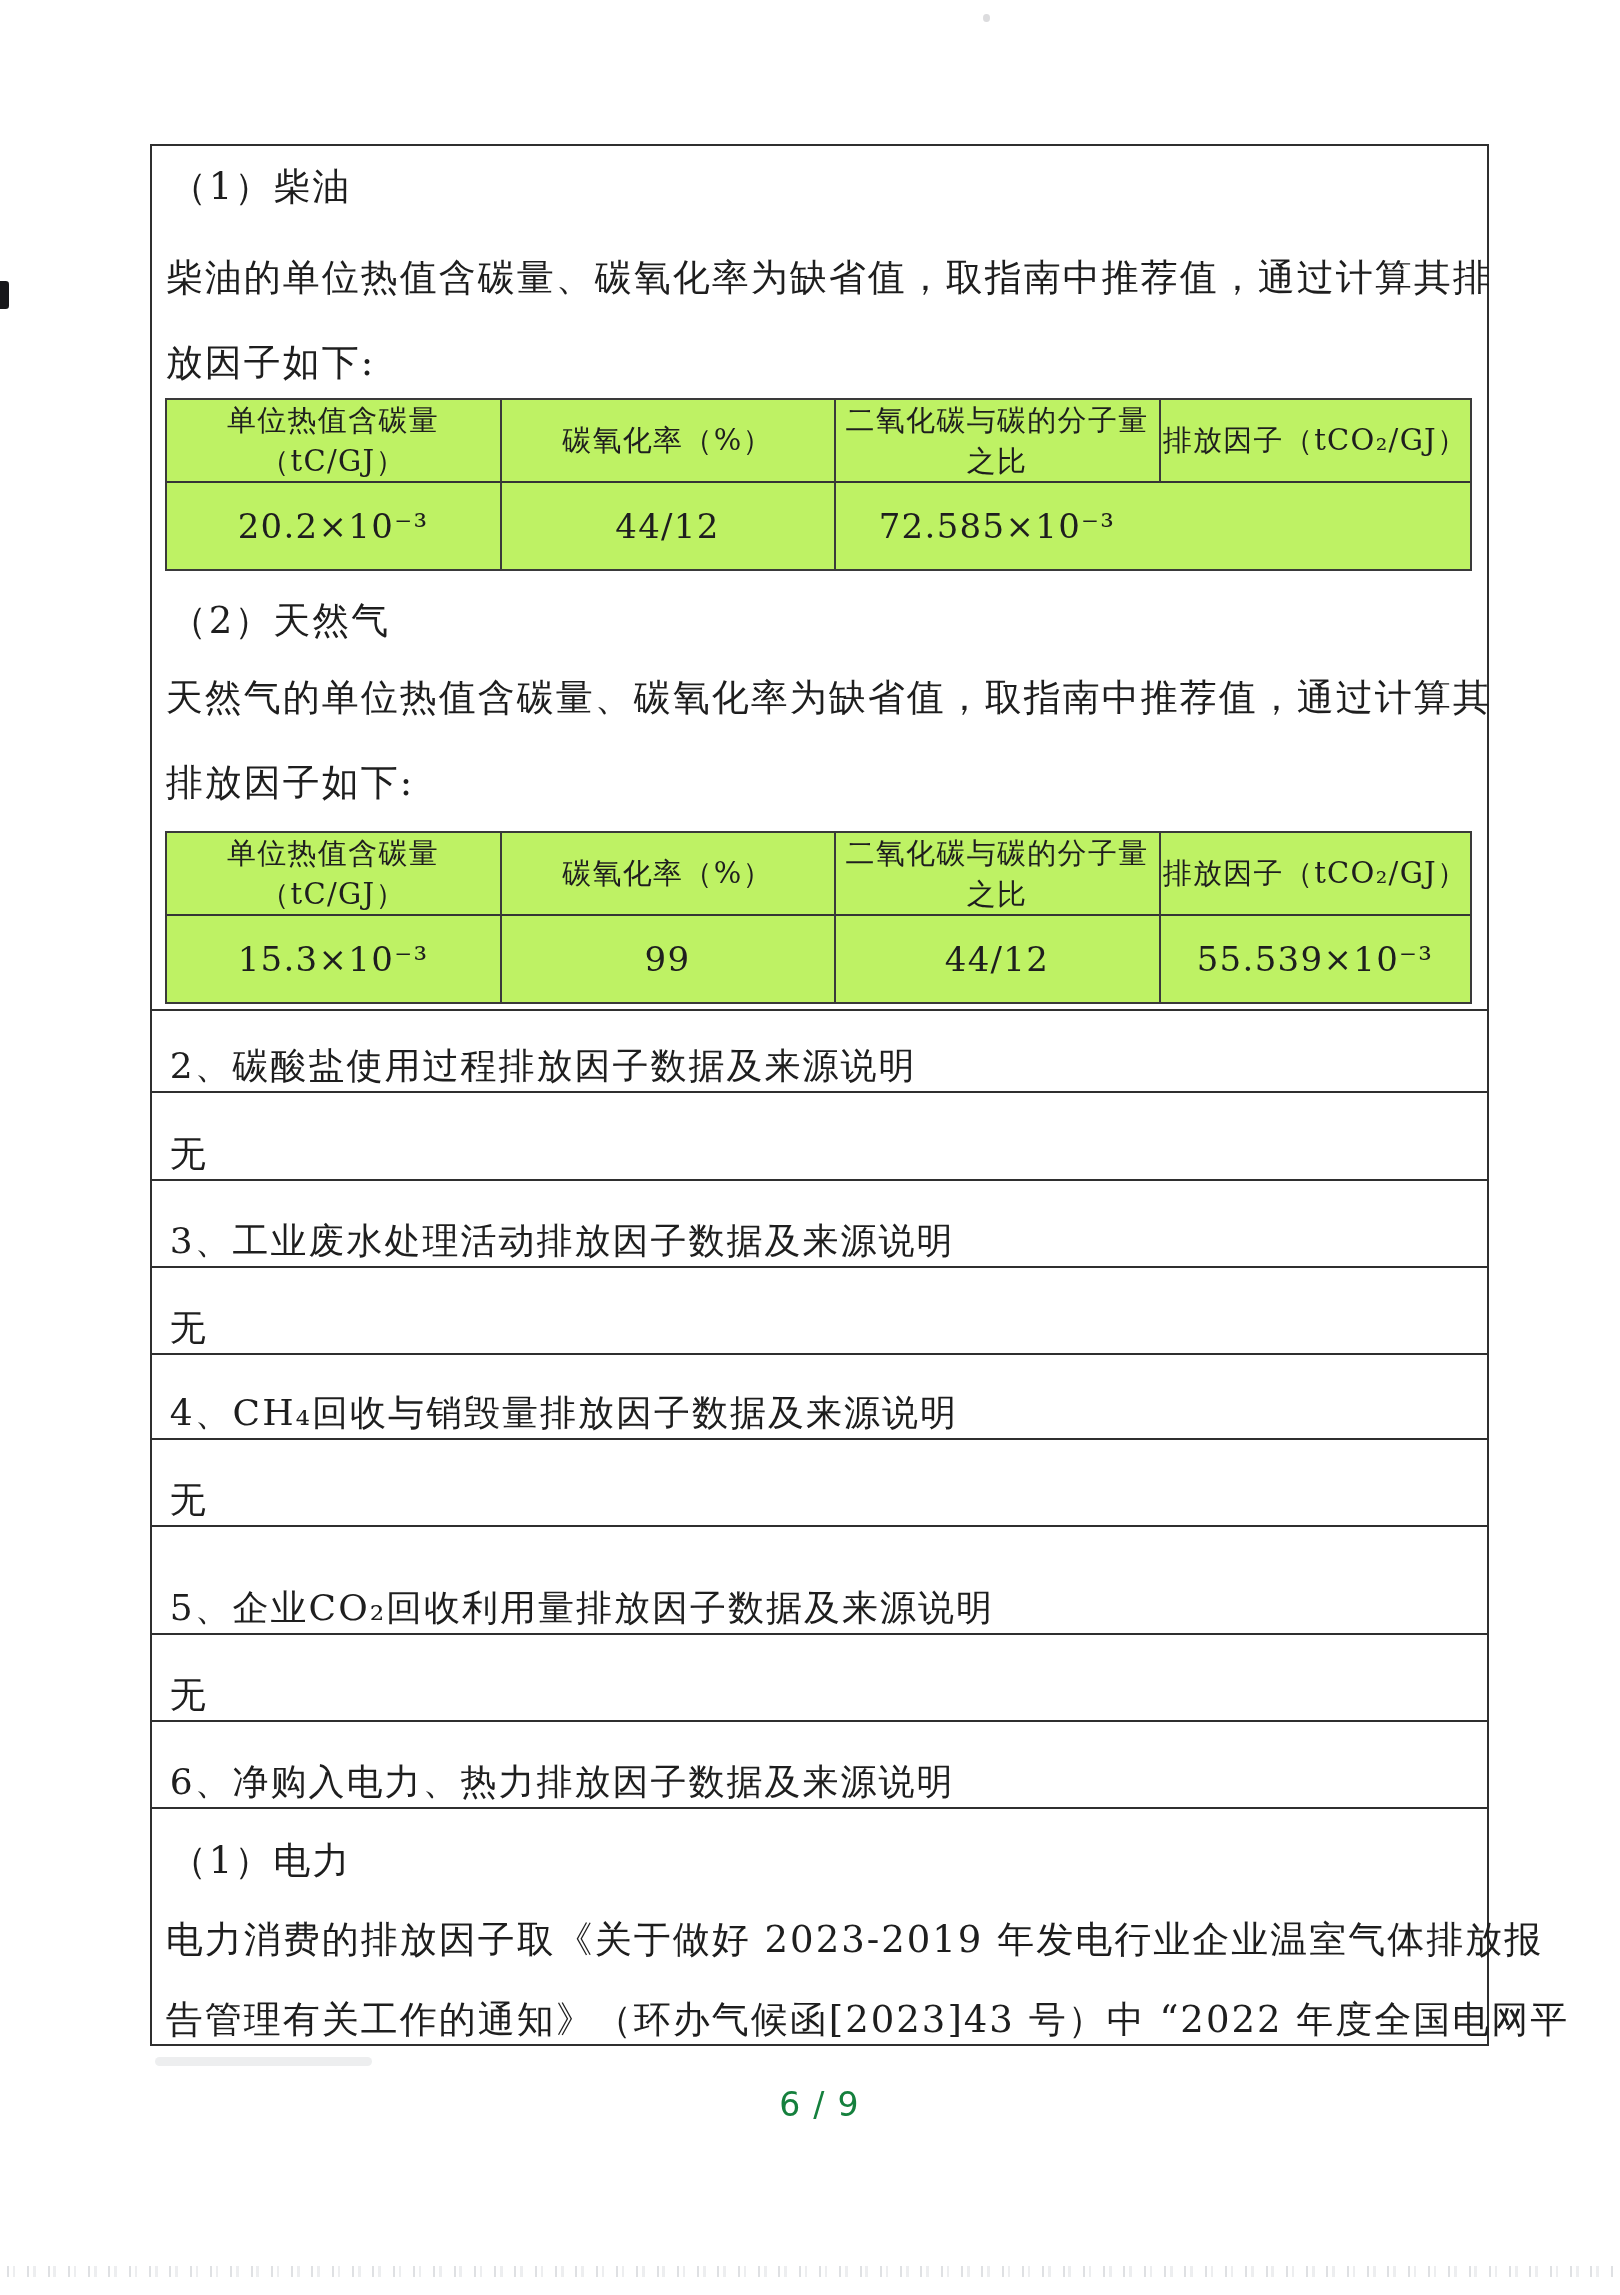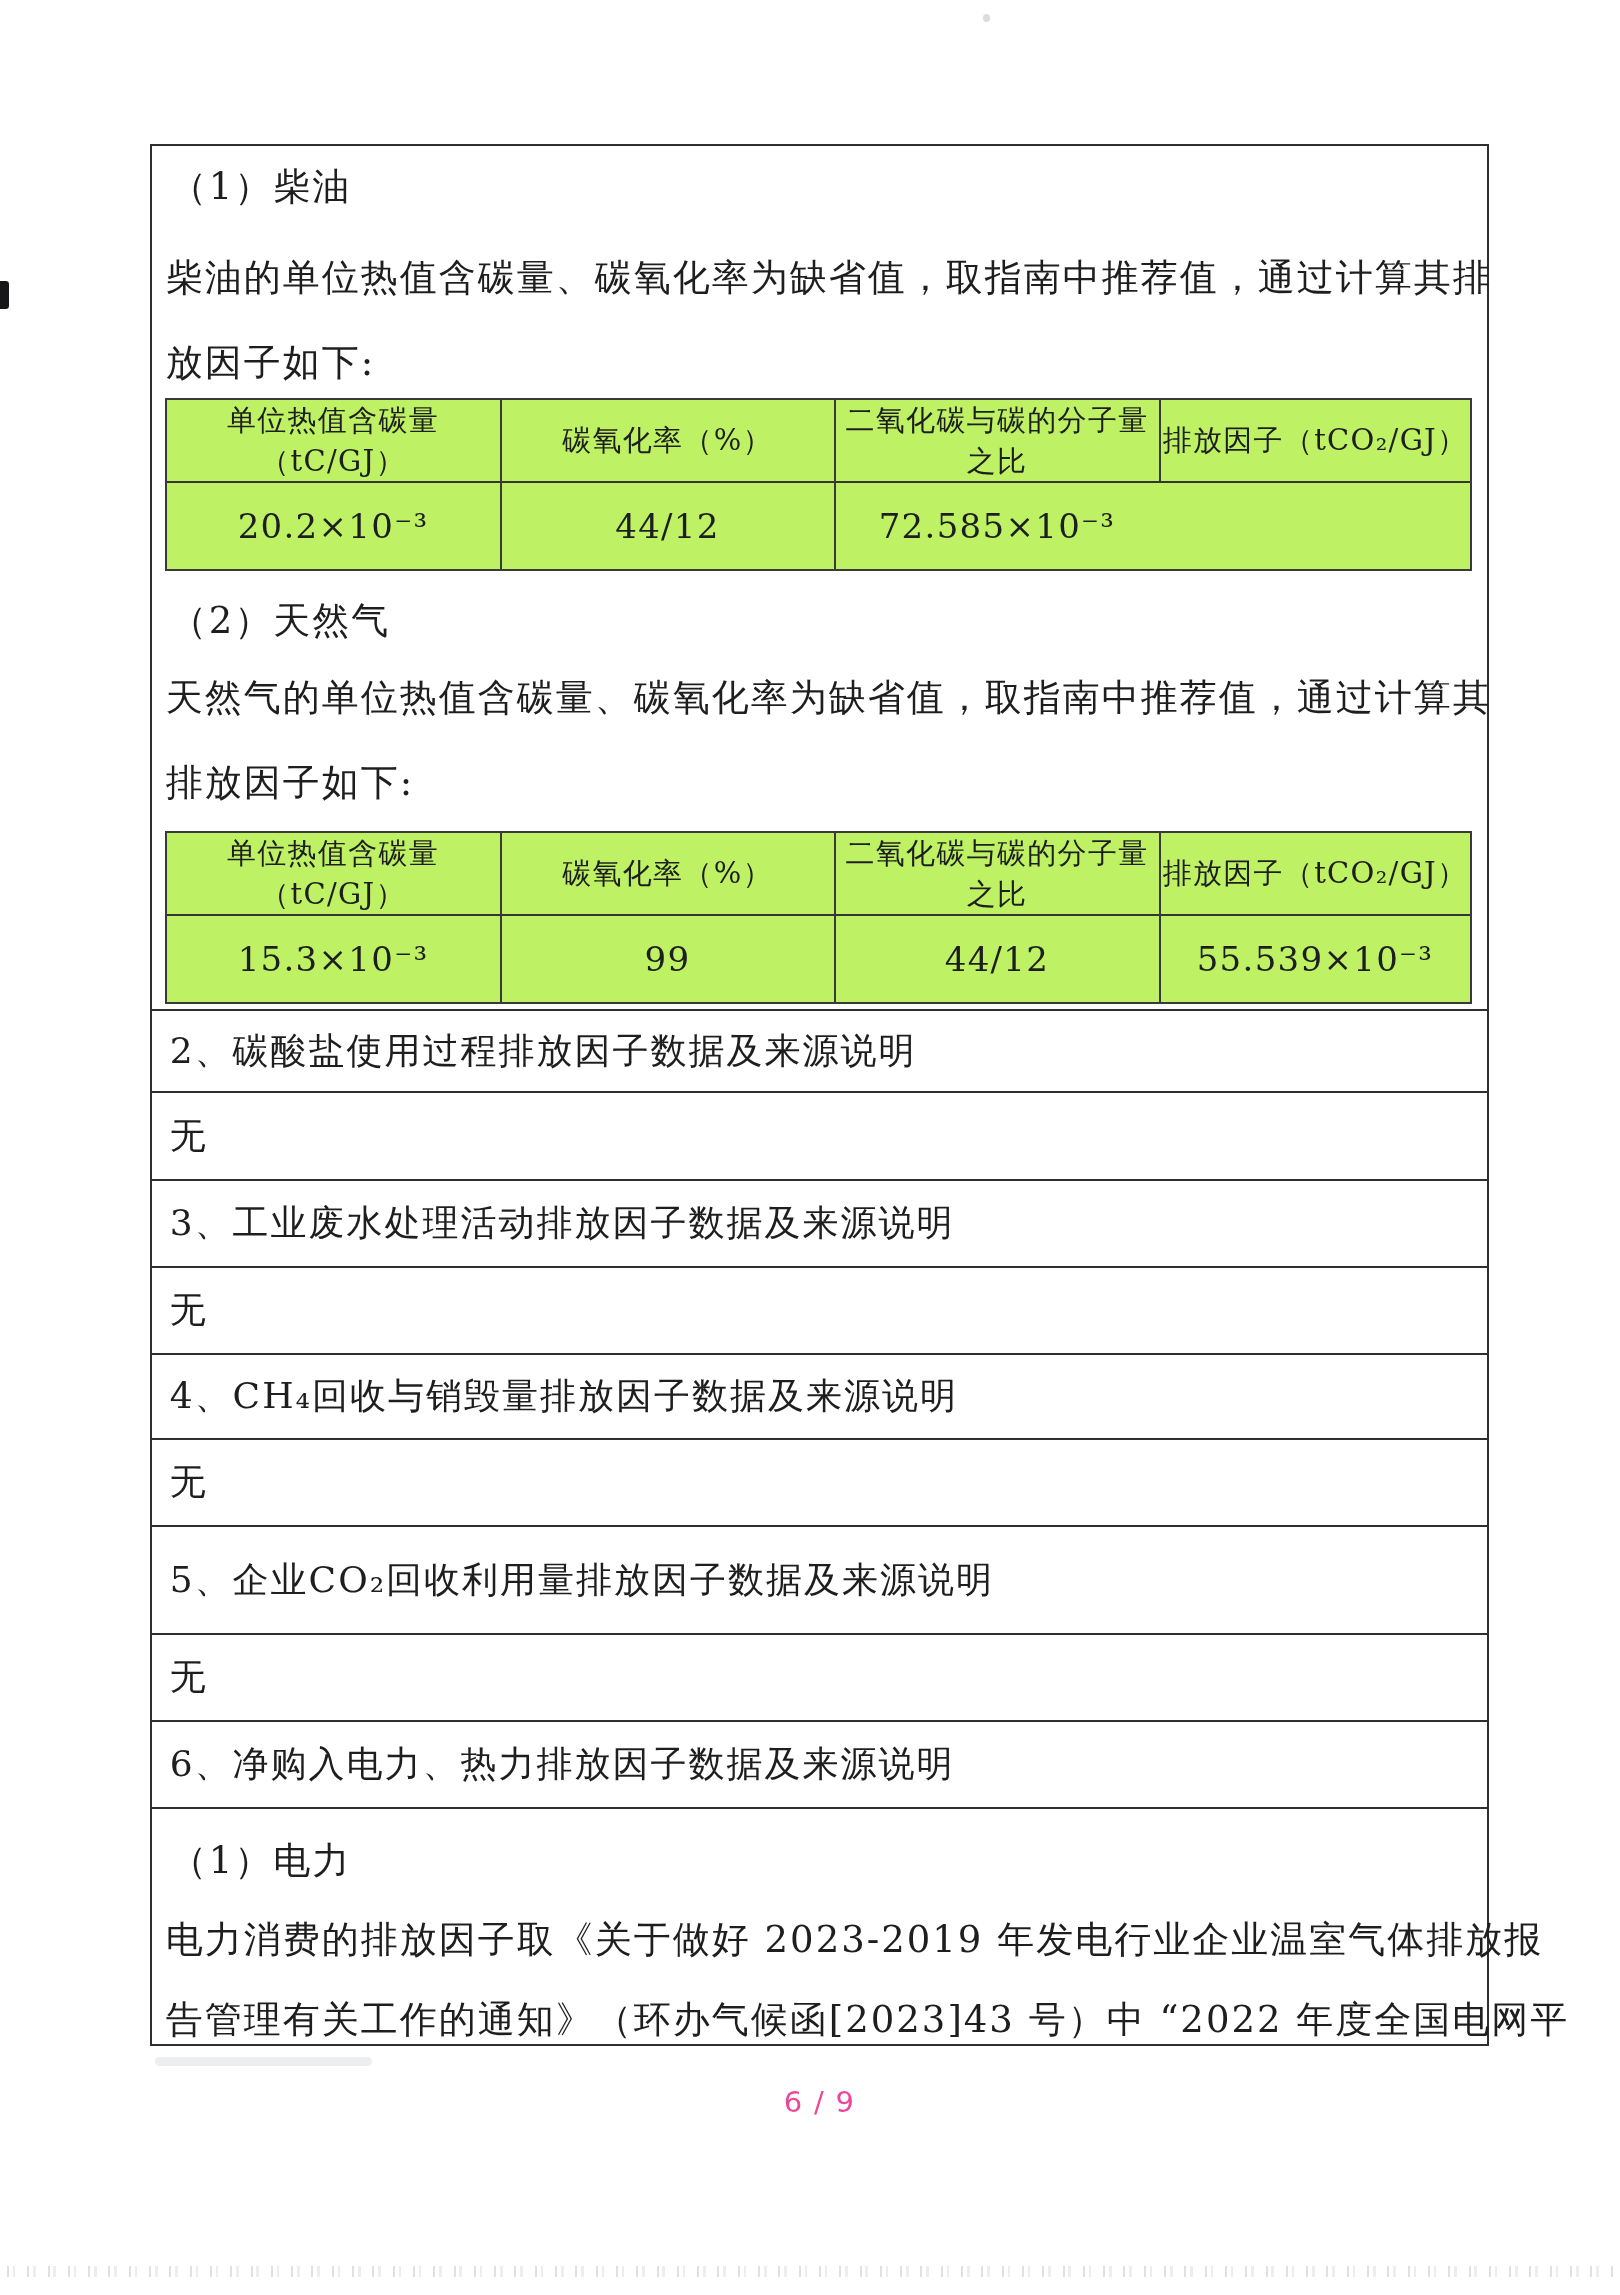--- a/index.html
+++ b/index.html
@@ -81,21 +81,21 @@
     letter-spacing: 1.3px;
   }
   .etable .bl { border-left: 2px solid #3a3a3a; }
 
   
   .row {
     width: 100%;
     border-top: 2.6px solid #2f2f2f;
     box-sizing: border-box;
     display: flex;
-    align-items: center;
+    align-items: flex-end;
     padding-left: 17.7px;
   }
   .row .rowtext {
     font-size: 36px;
     letter-spacing: 2px;
     white-space: nowrap;
   }
 
   
   .elec-cell {
@@ -105,23 +105,23 @@
   }
 
   
   .footer {
     position: absolute;
     top: 2085px;
     left: 150px;
     width: 1339px;
     text-align: center;
     font-family: "DejaVu Sans", "Liberation Sans", sans-serif;
-    font-size: 29px;
+    font-size: 33px;
     letter-spacing: 1.3px;
-    color: #ec4899;
+    color: #15803d;
   }
 
   
   .artifact-left-dash {
     position: absolute;
     left: 0;
     top: 281px;
     width: 9.2px;
     height: 27.6px;
     background: #17171a;

